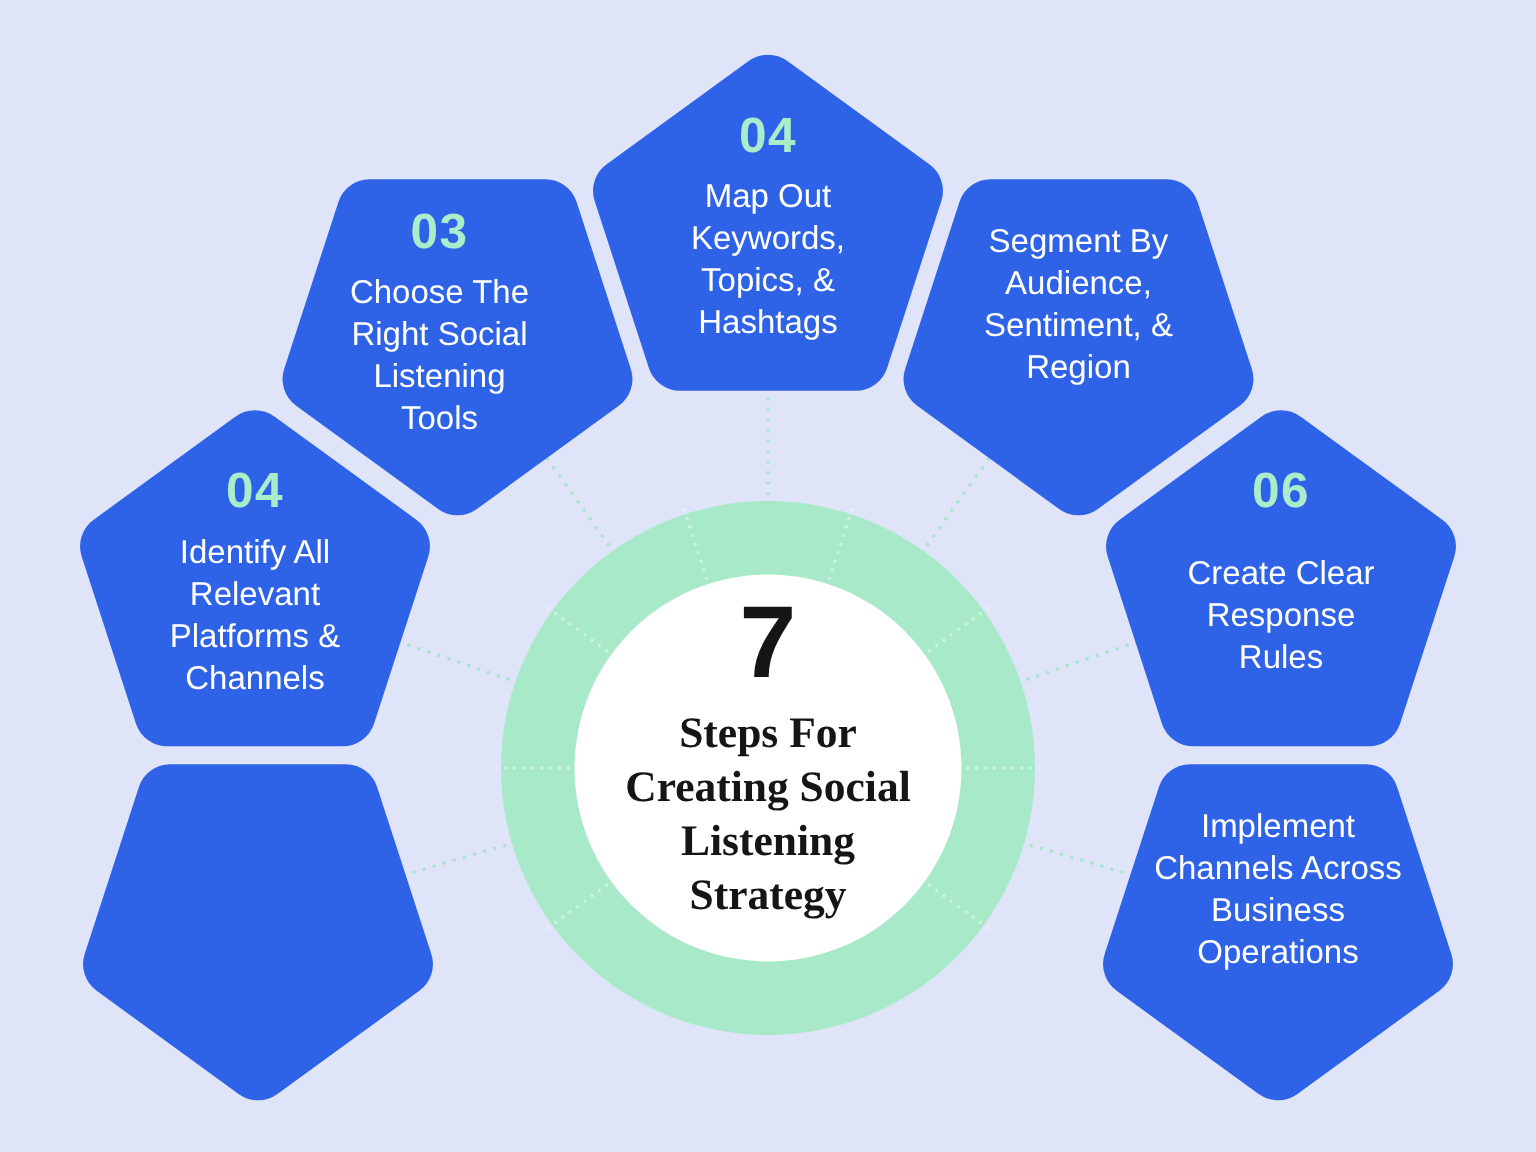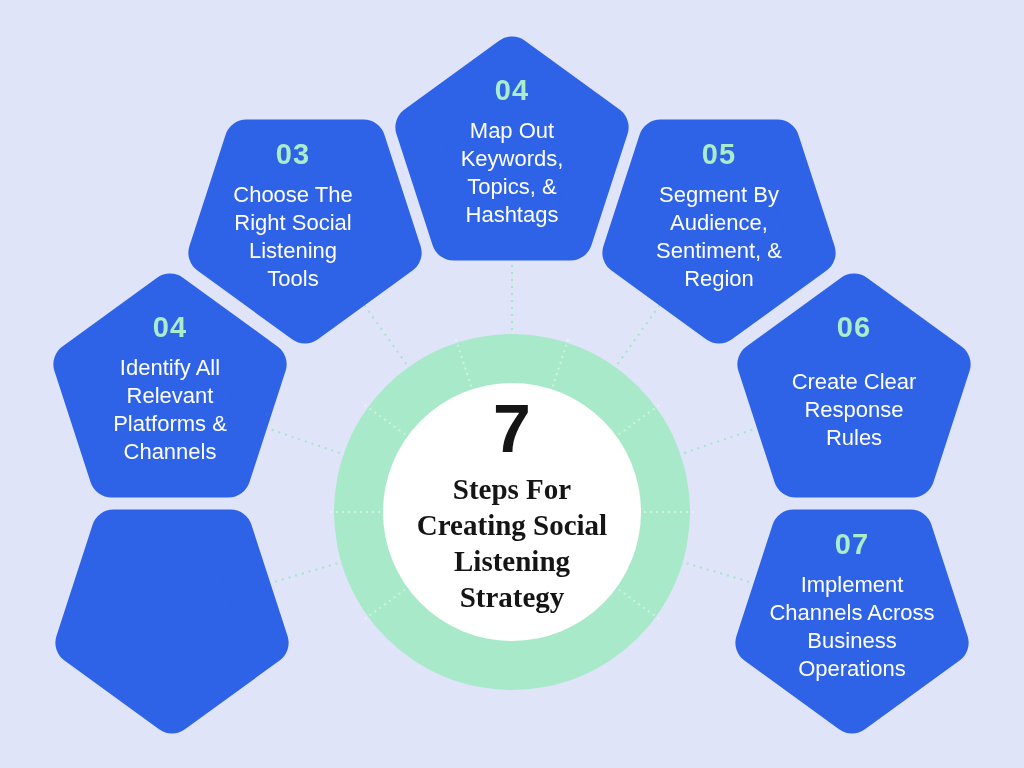--- a/index.html
+++ b/index.html
@@ -18,21 +18,21 @@
 
   .step{
     position:absolute;
     width:210px;
     text-align:center;
     z-index:2;
   }
   .step-num{
     height:34px;
     line-height:34px;
-    font-size:29px;
+    font-size:33px;
     font-weight:bold;
     letter-spacing:1px;
     color:#a9edcb;
   }
   .step-label-box{
     margin-top:-4px;
     height:140px;
     display:flex;
     align-items:center;
     justify-content:center;
@@ -155,40 +155,38 @@
     <div class="step-num">04</div>
     <div class="step-label-box">
       <div class="step-label">Map Out
 Keywords,
 Topics, &amp;
 Hashtags</div>
     </div>
   </div>
 
   <div class="step" style="left:614px;top:137px">
-    <div class="step-num">05</div>
     <div class="step-label-box">
       <div class="step-label">Segment By
 Audience,
 Sentiment, &amp;
 Region</div>
     </div>
   </div>
 
   <div class="step" style="left:749px;top:310px">
     <div class="step-num">06</div>
     <div class="step-label-box">
       <div class="step-label">Create Clear
 Response
 Rules</div>
     </div>
   </div>
 
   <div class="step" style="left:747px;top:527px">
-    <div class="step-num">07</div>
     <div class="step-label-box">
       <div class="step-label">Implement
 Channels Across
 Business
 Operations</div>
     </div>
   </div>
 
 </div>
 

